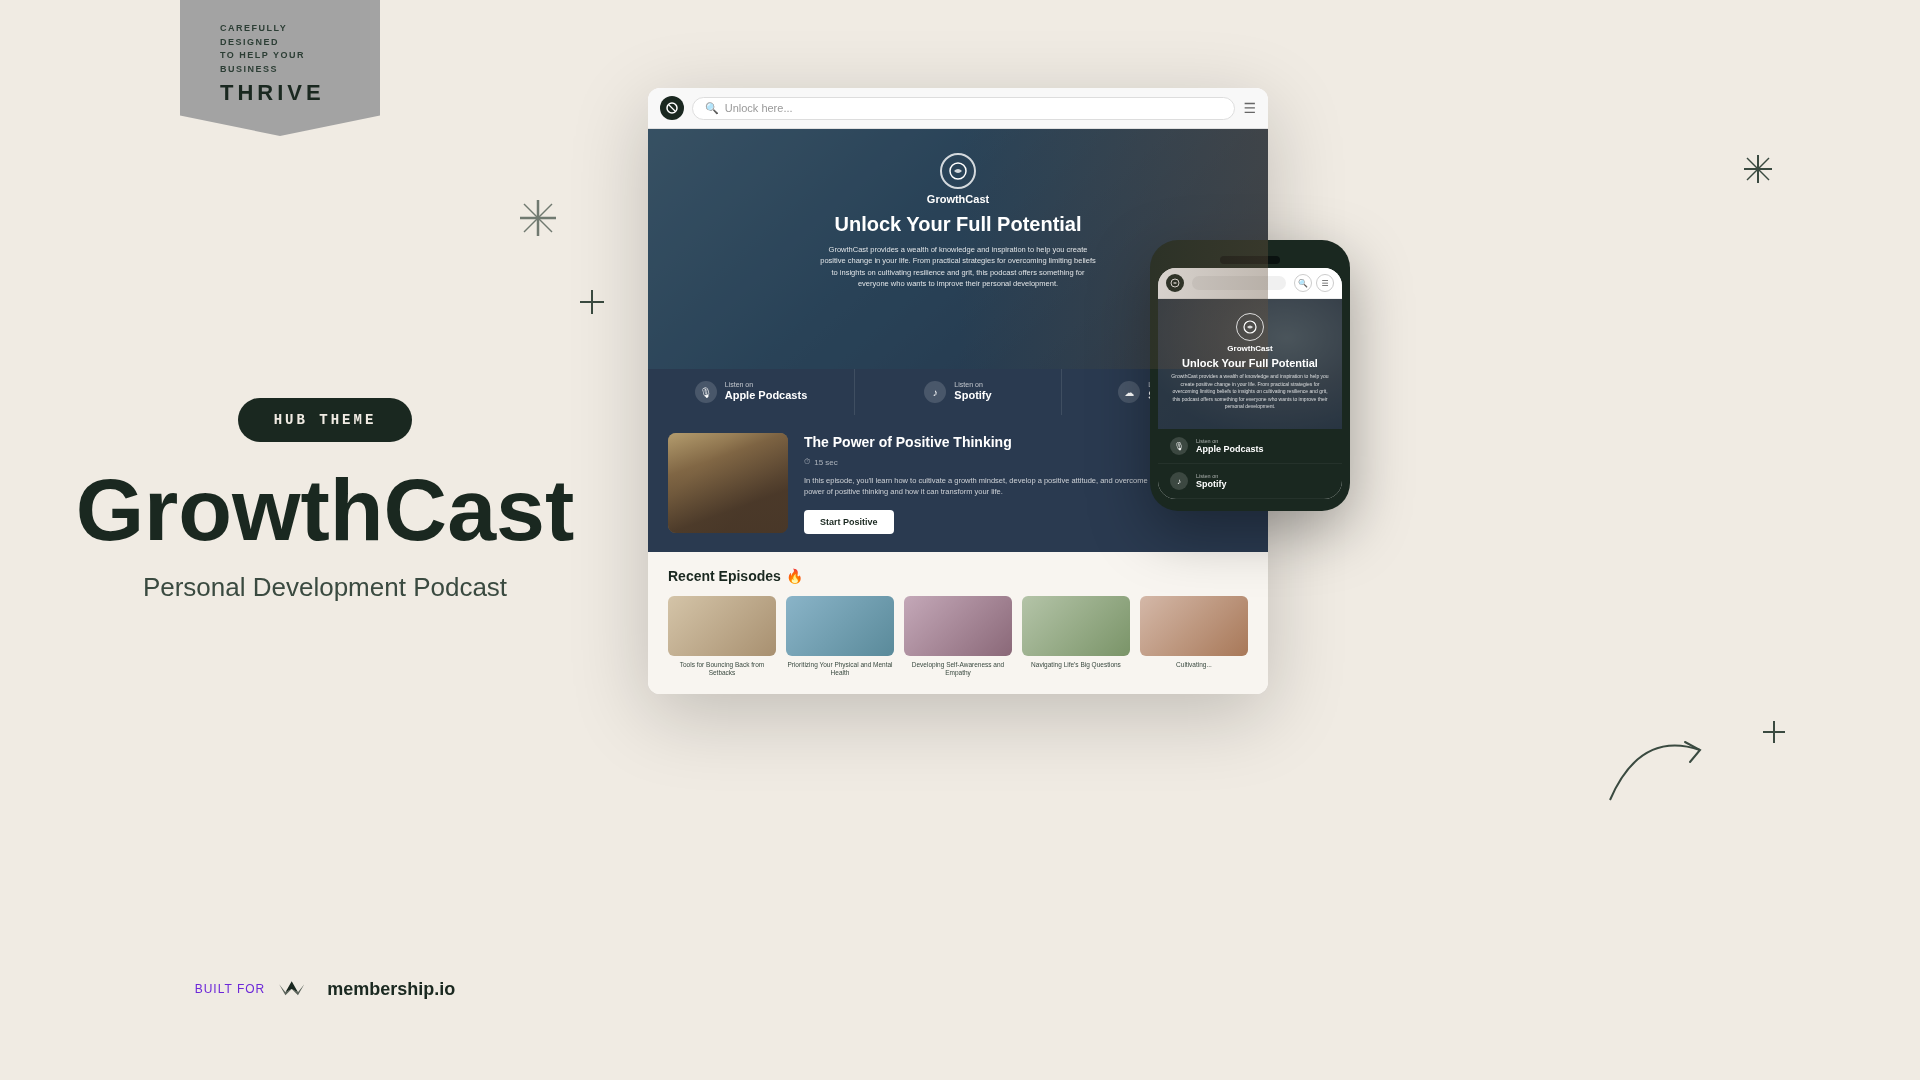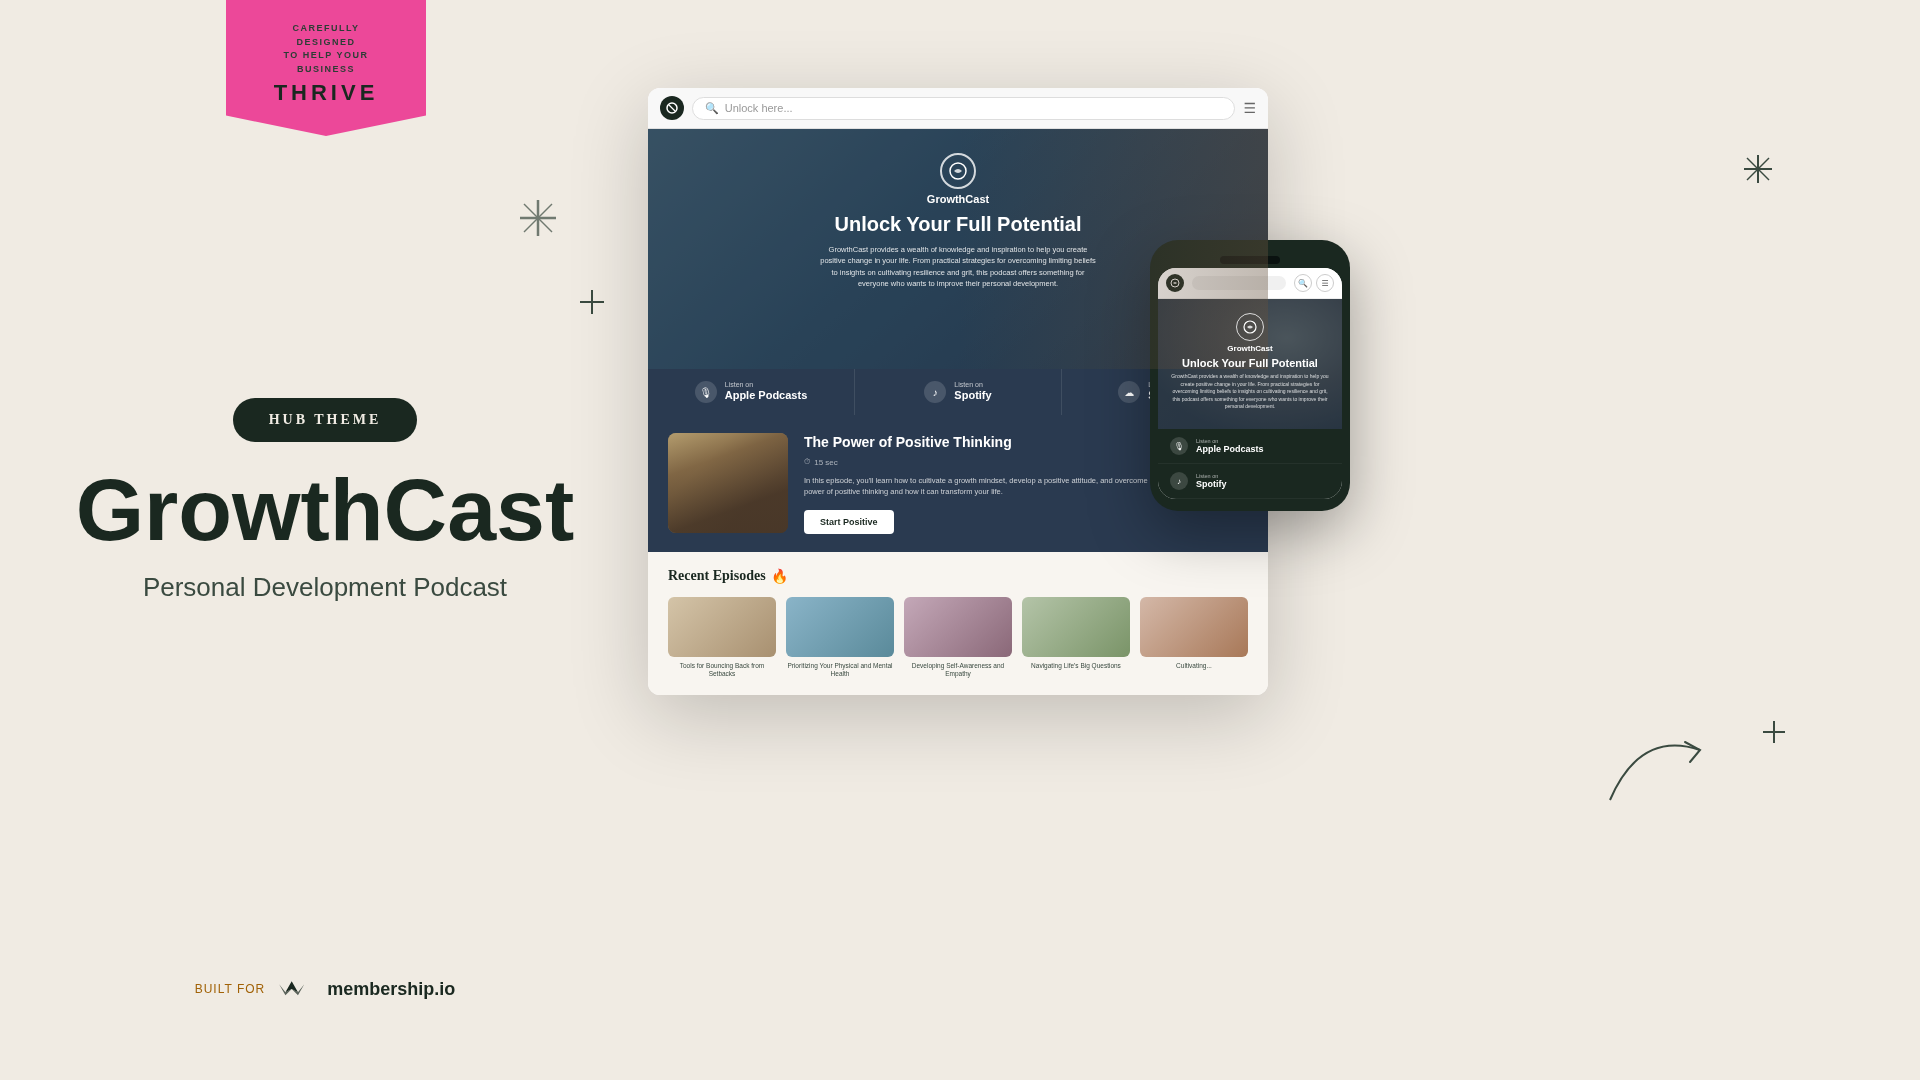--- a/index.html
+++ b/index.html
@@ -34,26 +34,25 @@
       justify-content: center;
     }
 
     
     .banner-wrapper {
       position: absolute;
       top: 0;
       left: 180px;
     }
     .banner {
-      background: #ec4899;
+      background: #a3a3a3;
       padding: 22px 40px 30px 40px;
-      text-align: center;
+      text-align: left;
       clip-path: polygon(0 0, 100% 0, 100% 85%, 50% 100%, 0 85%);
       width: 200px;
-      margin-left: 46px;
     }
     .banner-subtitle {
       font-family: Arial, sans-serif;
       font-size: 9px;
       letter-spacing: 1.5px;
       color: #2c3e35;
       font-weight: 600;
       line-height: 1.5;
       text-transform: uppercase;
     }
@@ -66,21 +65,21 @@
       text-transform: uppercase;
       margin-top: 4px;
     }
 
     
     .hub-badge {
       background: #1a2820;
       color: #f0ebe3;
       padding: 14px 36px;
       border-radius: 40px;
-      font-family: Liberation Serif, serif;
+      font-family: Liberation Mono, monospace;
       font-size: 14px;
       font-weight: 700;
       letter-spacing: 3px;
       text-transform: uppercase;
       margin-bottom: 24px;
     }
 
     .brand-title {
       font-family: Arial, sans-serif;
       font-size: 88px;
@@ -107,21 +106,21 @@
       left: 50%;
       transform: translateX(-50%);
       display: flex;
       align-items: center;
       gap: 10px;
       white-space: nowrap;
     }
     .built-for-text {
       font-family: Arial, sans-serif;
       font-size: 12px;
-      color: #a16207;
+      color: #6d28d9;
       letter-spacing: 1px;
       text-transform: uppercase;
     }
     .membership-logo {
       display: flex;
       align-items: center;
       gap: 20px;
     }
     .membership-logo-icon {
       width: 32px;
@@ -365,21 +364,21 @@
       font-weight: 700;
       cursor: pointer;
     }
 
     
     .recent-section {
       background: #f8f5f0;
       padding: 16px 20px;
     }
     .recent-title {
-      font-family: Liberation Serif, serif;
+      font-family: Liberation Sans, sans-serif;
       font-size: 14px;
       font-weight: 800;
       color: #1a2820;
       margin-bottom: 12px;
       display: flex;
       align-items: center;
       gap: 6px;
     }
     .recent-title-emoji {
       font-size: 14px;

